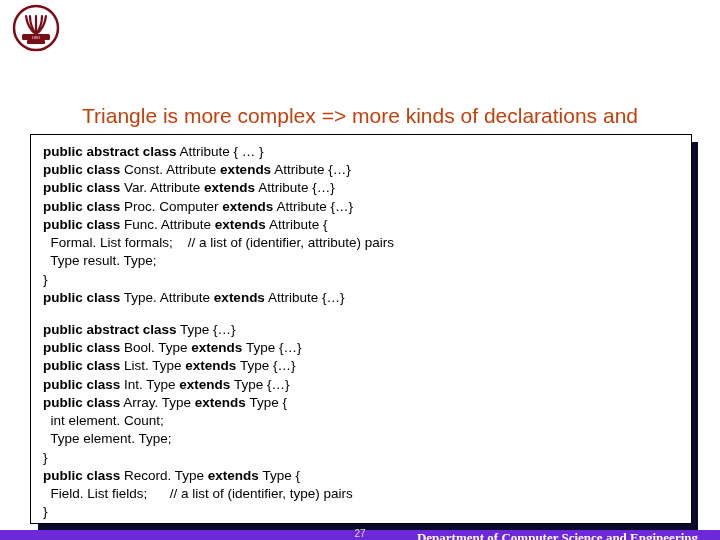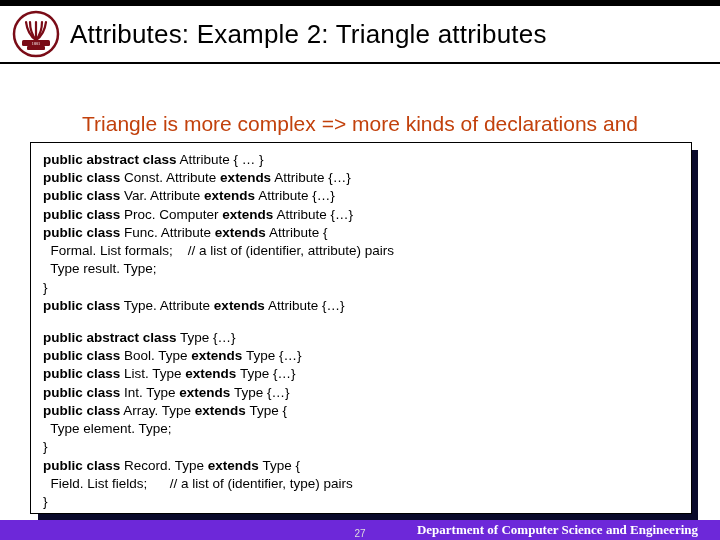--- a/index.html
+++ b/index.html
@@ -100,21 +100,20 @@
           <path d="M24 30 C18 26 15 20 14 12"></path>
           <path d="M24 30 C30 26 33 20 34 12"></path>
           <path d="M24 30 C20 25 18 19 18 12"></path>
           <path d="M24 30 C28 25 30 19 30 12"></path>
         </g>
         <rect x="10" y="30" width="28" height="6" rx="1.5" fill="#7a0c17"></rect>
         <rect x="15" y="36" width="18" height="4" rx="1" fill="#7a0c17"></rect>
         <text x="24" y="34.6" text-anchor="middle" font-size="4.2" fill="#fff" font-family="serif">1801</text>
       </svg>
     </span>
-    <div class="title">Attributes: Example 2: Triangle attributes</div>
   </div>
   <div class="rule"></div>
 
   <div class="subtitle-row">Triangle is more complex =&gt; more kinds of declarations and</div>
 
   <div class="codebox-wrap">
     <div class="codebox-shadow"></div>
     <div class="codebox">
       <div id="code1">
           <div class="codeline"><span class="kw">public abstract class</span><span> Attribute { … }</span></div>
@@ -127,20 +126,21 @@
           <div class="codeline"><span>}</span></div>
           <div class="codeline"><span class="kw">public class</span><span> Type. Attribute </span><span class="kw">extends</span><span> Attribute {…}</span></div>
         </div>
       <div class="gap"></div>
       <div id="code2">
           <div class="codeline"><span class="kw">public abstract class</span><span> Type {…}</span></div>
           <div class="codeline"><span class="kw">public class</span><span> Bool. Type </span><span class="kw">extends</span><span> Type {…}</span></div>
           <div class="codeline"><span class="kw">public class</span><span> List. Type </span><span class="kw">extends</span><span> Type {…}</span></div>
           <div class="codeline"><span class="kw">public class</span><span> Int. Type </span><span class="kw">extends</span><span> Type {…}</span></div>
           <div class="codeline"><span class="kw">public class</span><span> Array. Type </span><span class="kw">extends</span><span> Type {</span></div>
+          <div class="codeline"><span>  int element. Count;</span></div>
           <div class="codeline"><span>  Type element. Type;</span></div>
           <div class="codeline"><span>}</span></div>
           <div class="codeline"><span class="kw">public class</span><span> Record. Type </span><span class="kw">extends</span><span> Type {</span></div>
           <div class="codeline"><span>  Field. List fields;      // a list of (identifier, type) pairs</span></div>
           <div class="codeline"><span>}</span></div>
         </div>
     </div>
   </div>
 
   <div class="footer">

